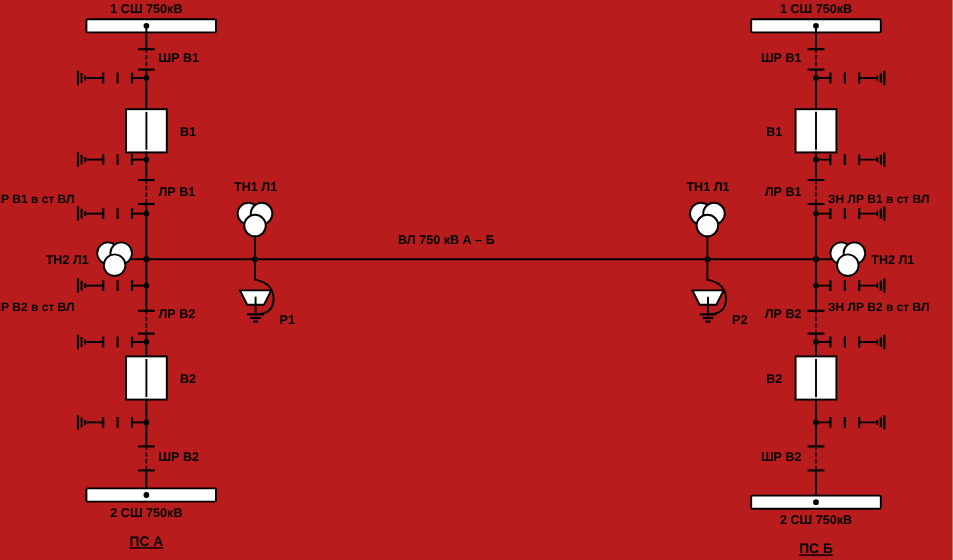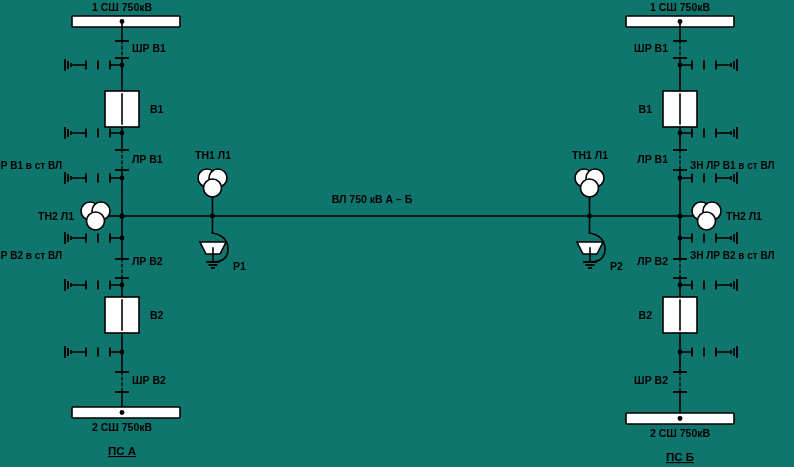--- a/index.html
+++ b/index.html
@@ -4,21 +4,21 @@
 <style>
   html, body {
     margin: 0;
     padding: 0;
     background: #ffffff;
   }
   #root {
     position: relative;
     width: 794px;
     height: 467px;
-    background: #0f766e;
+    background: #b91c1c;
     font-family: "Liberation Sans", sans-serif;
     overflow: hidden;
   }
   #svg-diagram {
     position: absolute;
     left: 0;
     top: 0;
     width: 794px;
     height: 467px;
   }

